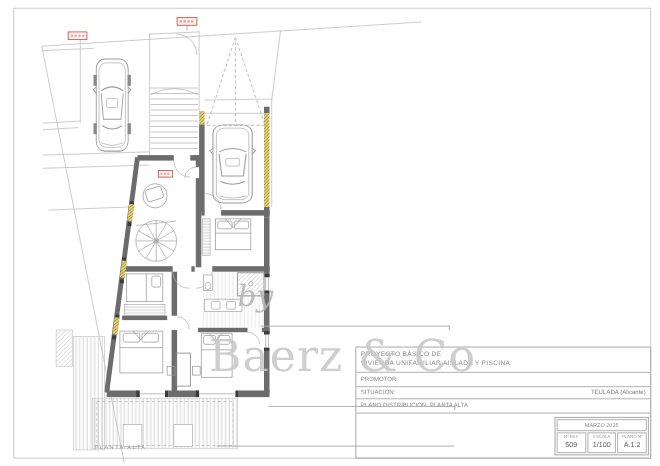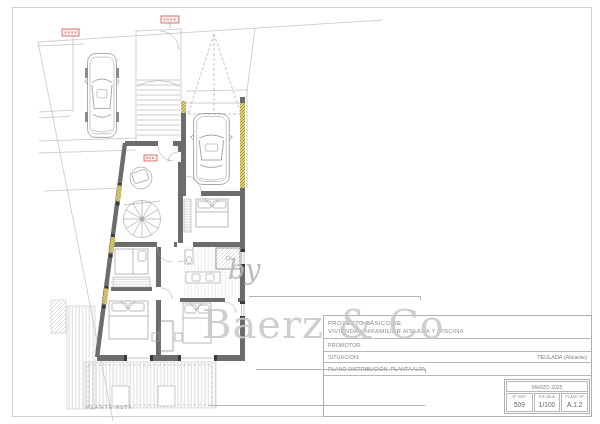--- a/index.html
+++ b/index.html
@@ -23,21 +23,21 @@
   .subtable { position:absolute; left:180px; top:3px; width:86px; height:35px;
               border:1px solid #b0b0b0; padding:1px; }
   .date-cell { height:11px; border:1px solid #b8b8b8; text-align:center;
                font-size:5px; line-height:10px; color:#8a8a8a; margin-bottom:1px; }
   .cells { display:flex; gap:1px; height:19px; }
   .cell { flex:1; border:1px solid #b8b8b8; text-align:center; }
   .cell .hdr { font-size:4px; line-height:6px; color:#9a9a9a; }
   .cell .val { font-size:6.5px; line-height:10px; color:#5e5e5e; }
 
   
-  .wm { position:absolute; left:12px; top:0; width:505px; height:424px;
+  .wm { position:absolute; left:0; top:0; width:505px; height:424px;
         pointer-events:none; opacity:.9; }
   .wm-by { position:absolute; left:216px; top:254px; font:italic 27px "DejaVu Serif", serif;
            color:#b5b5b5; }
   .wm-name { position:absolute; left:190px; top:301px; width:228px; text-align:left;
              font:40px "DejaVu Serif", serif; color:#c9c9c9; white-space:nowrap;
              letter-spacing:1px; }
   .wm-tag { position:absolute; left:194px; top:376px; width:222px; text-align:center;
             font:16px "DejaVu Serif", serif; color:#b9b9b9; white-space:nowrap;
             letter-spacing:7px; word-spacing:13px; }
   .wm-line { position:absolute; border-top:1.2px solid #adadad; }

